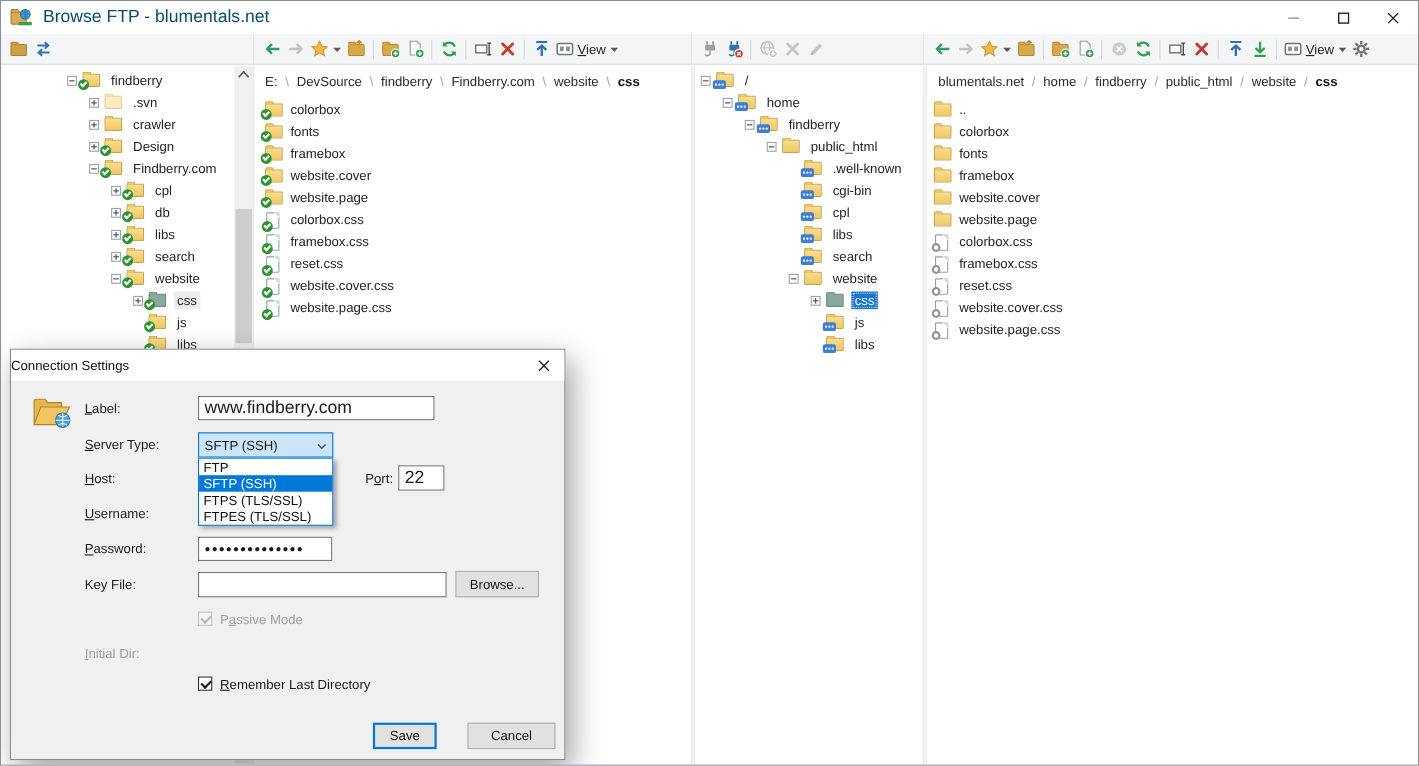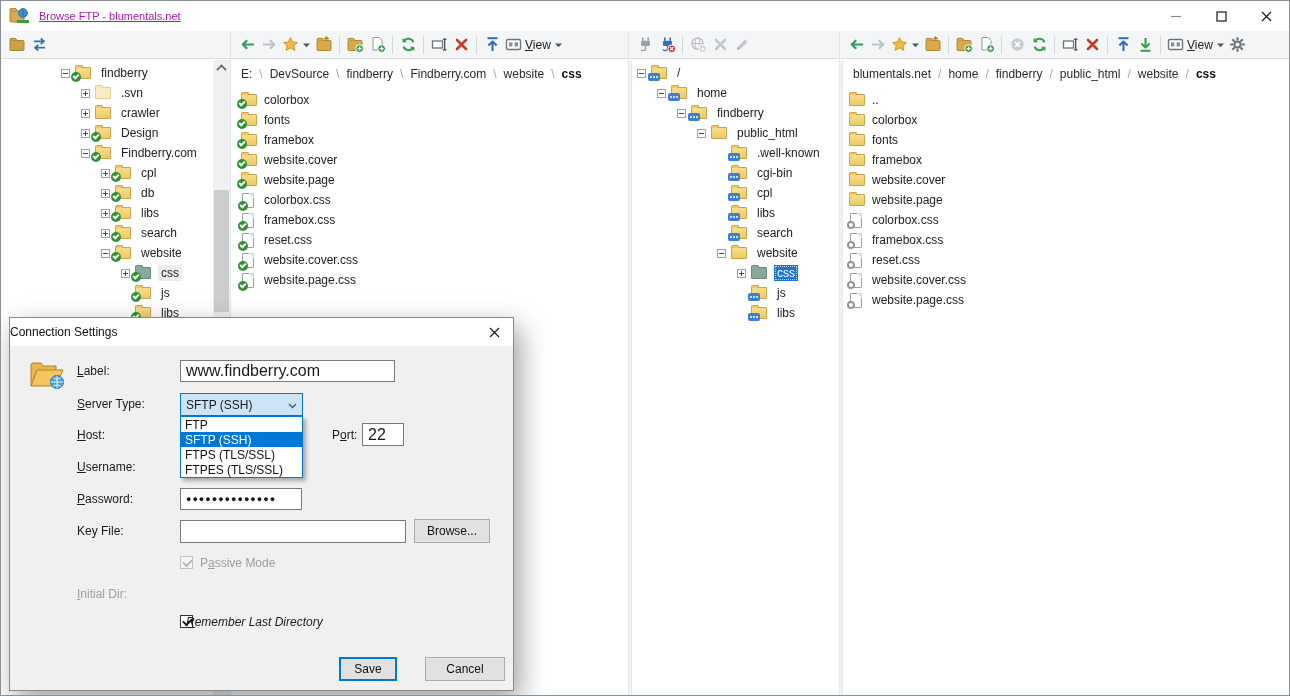--- a/index.html
+++ b/index.html
@@ -1,21 +1,21 @@
 <!DOCTYPE html>
 <html><head>
 <meta charset="utf-8">
 <style>
   html,body{margin:0;padding:0;background:#9aa0a6;font-family:"Liberation Sans","DejaVu Sans",sans-serif;}
   *{box-sizing:border-box;}
   .window{position:relative;width:1290px;height:696px;background:#fff;border:1px solid #8a8f94;overflow:hidden;font-size:12px;color:#1a1a1a;}
   
   .titlebar{height:30px;background:#fff;display:flex;align-items:center;border-bottom:0;}
   .app-icon{width:20px;height:18px;margin:0 10px 0 8px;position:relative;flex:none;}
-  .title-text{font-size:11px;color:#a21caf;text-decoration:underline;}
+  .title-text{font-size:16px;color:#0c4a6e;}
   .caption{margin-left:auto;display:flex;height:30px;}
   .cap-btn{width:45px;height:30px;display:flex;align-items:center;justify-content:center;}
   
   .toolbar-row{height:28px;background:#f4f5f6;border-bottom:1px solid #dcdfe2;display:flex;align-items:center;}
   .tb-sec{display:flex;align-items:center;height:28px;padding-left:5px;flex:none;}
   .tb-sec.b1{width:230px;border-right:1px solid #e2e5e8;}
   .tb-sec.b2{width:398px;border-right:1px solid #e2e5e8;}
   .tb-sec.b3{width:211px;border-right:1px solid #e2e5e8;}
   .tb-sec.b4{flex:1;}
   .tb-btn{height:24px;min-width:22px;padding:0 2px;display:flex;align-items:center;justify-content:center;gap:3px;flex:none;}
@@ -740,21 +740,21 @@
     <div class="txt" style="left:170px;top:138px;width:123px;height:22px;"></div>
     <div class="txt pwd" style="left:170px;top:170px;width:122px;height:22px;">●●●●●●●●●●●●●●</div>
     <div class="txt" style="left:170px;top:202px;width:226px;height:23px;"></div>
     <div class="btn" style="left:404px;top:201px;width:76px;height:24px;">Browse...</div>
 
     <span class="cb checked dis" style="left:170px;top:238px;"></span>
     <span class="dlg-label dis" style="left:190px;top:238px;">P<u>a</u>ssive Mode</span>
 
 
     <span class="cb checked" style="left:170px;top:297px;"></span>
-    <span class="dlg-label" style="left:176px;top:297px;font-style:italic;"><u>R</u>emember Last Directory</span>
+    <span class="dlg-label" style="left:190px;top:297px;"><u>R</u>emember Last Directory</span>
 
     <div class="btn default" style="left:329px;top:339px;width:58px;height:24px;">Save</div>
     <div class="btn" style="left:415px;top:339px;width:80px;height:24px;">Cancel</div>
 
     <div class="combo" style="left:170px;top:75px;width:123px;height:23px;">
       <span>SFTP (SSH)</span>
       <span class="chev"><svg width="9" height="6">
             <path d="M1 1l3.5 3.5L8 1" fill="none" stroke="#46576d" stroke-width="1.3"></path>
           </svg></span>
     </div>

